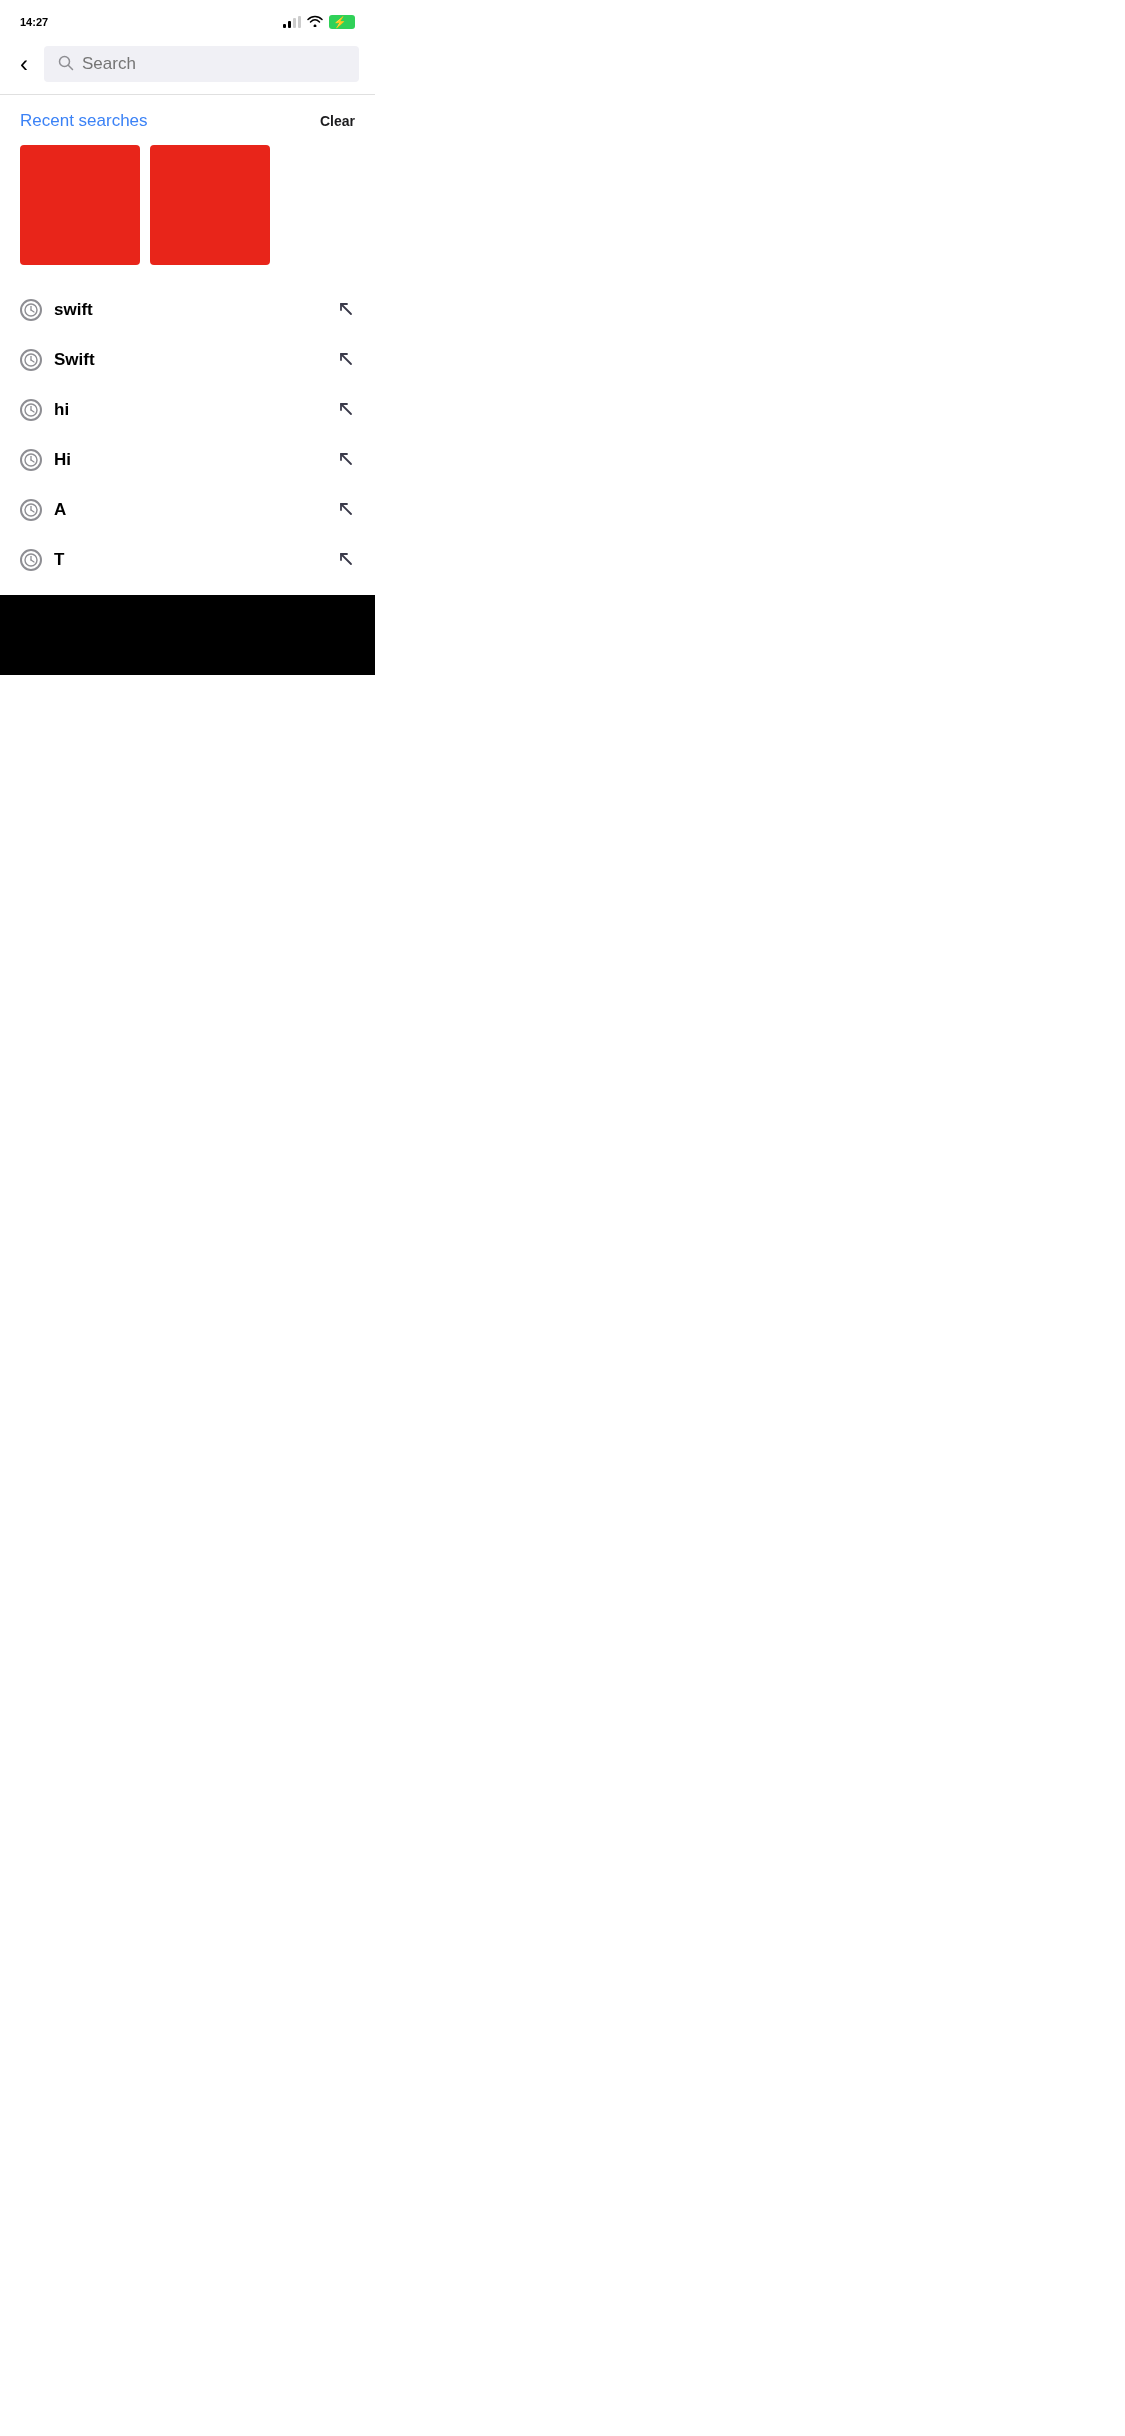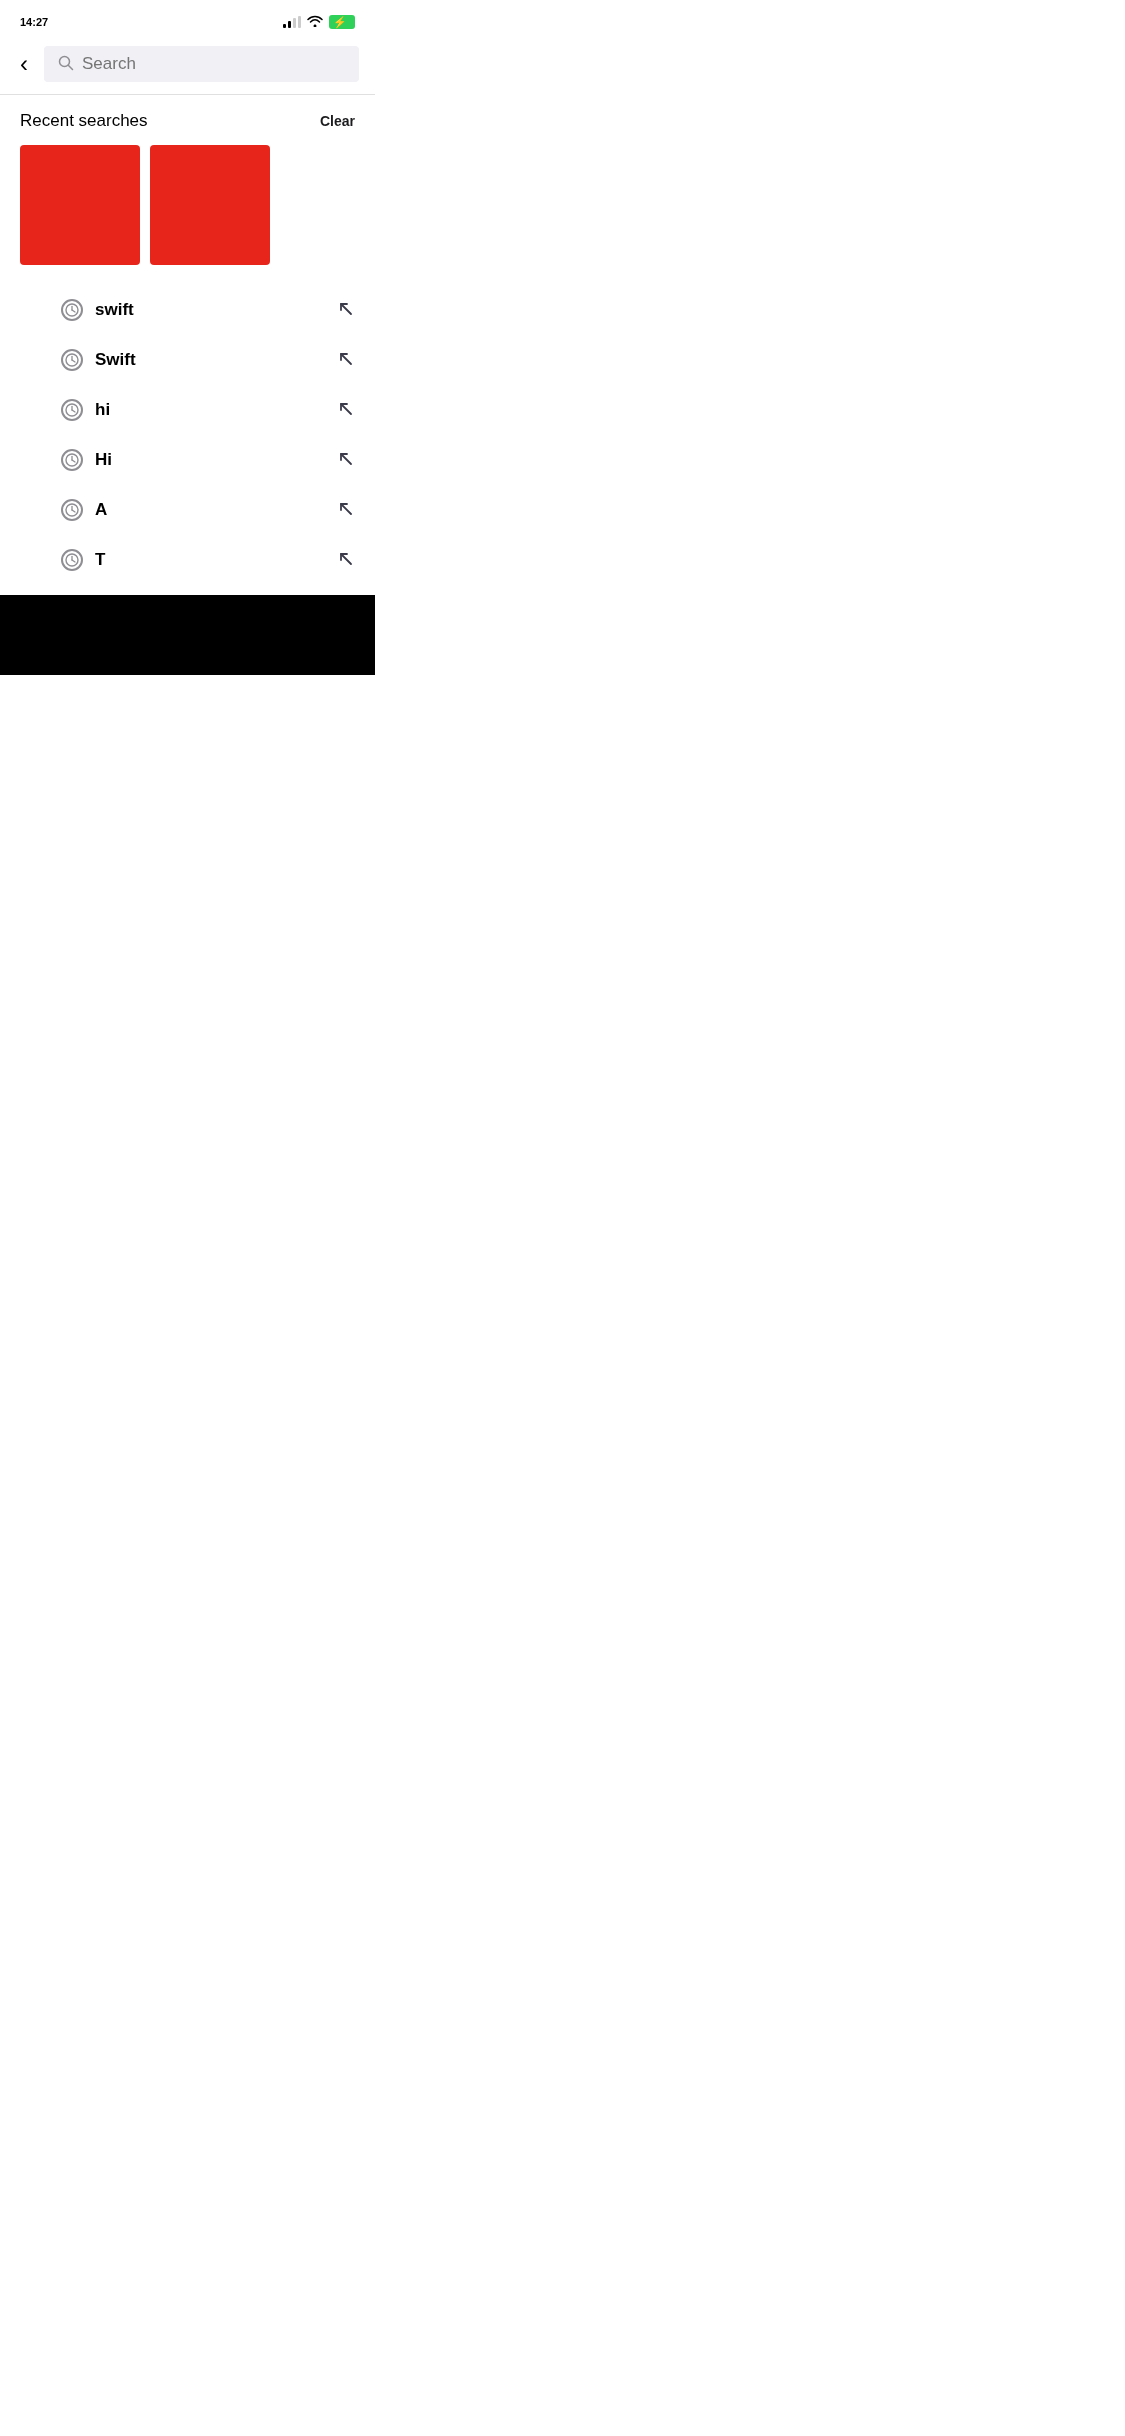--- a/index.html
+++ b/index.html
@@ -125,21 +125,21 @@
     .recent-header {
       display: flex;
       justify-content: space-between;
       align-items: center;
       padding: 16px 20px 14px 20px;
     }
 
     .recent-label {
       font-size: 17px;
       font-weight: 400;
-      color: #000000;
+      color: #3b82f6;
     }
 
     .clear-button {
       font-size: 14px;
       font-weight: 700;
       color: #1c1c1e;
       cursor: pointer;
     }
 
     
@@ -154,21 +154,20 @@
       width: 120px;
       height: 120px;
       background: #e8251a;
       border-radius: 4px;
       flex-shrink: 0;
     }
 
     
     .search-list {
       list-style: none;
-      padding-left: 41px;
     }
 
     .search-item {
       display: flex;
       align-items: center;
       padding: 14px 20px;
       gap: 12px;
       cursor: pointer;
     }
 

